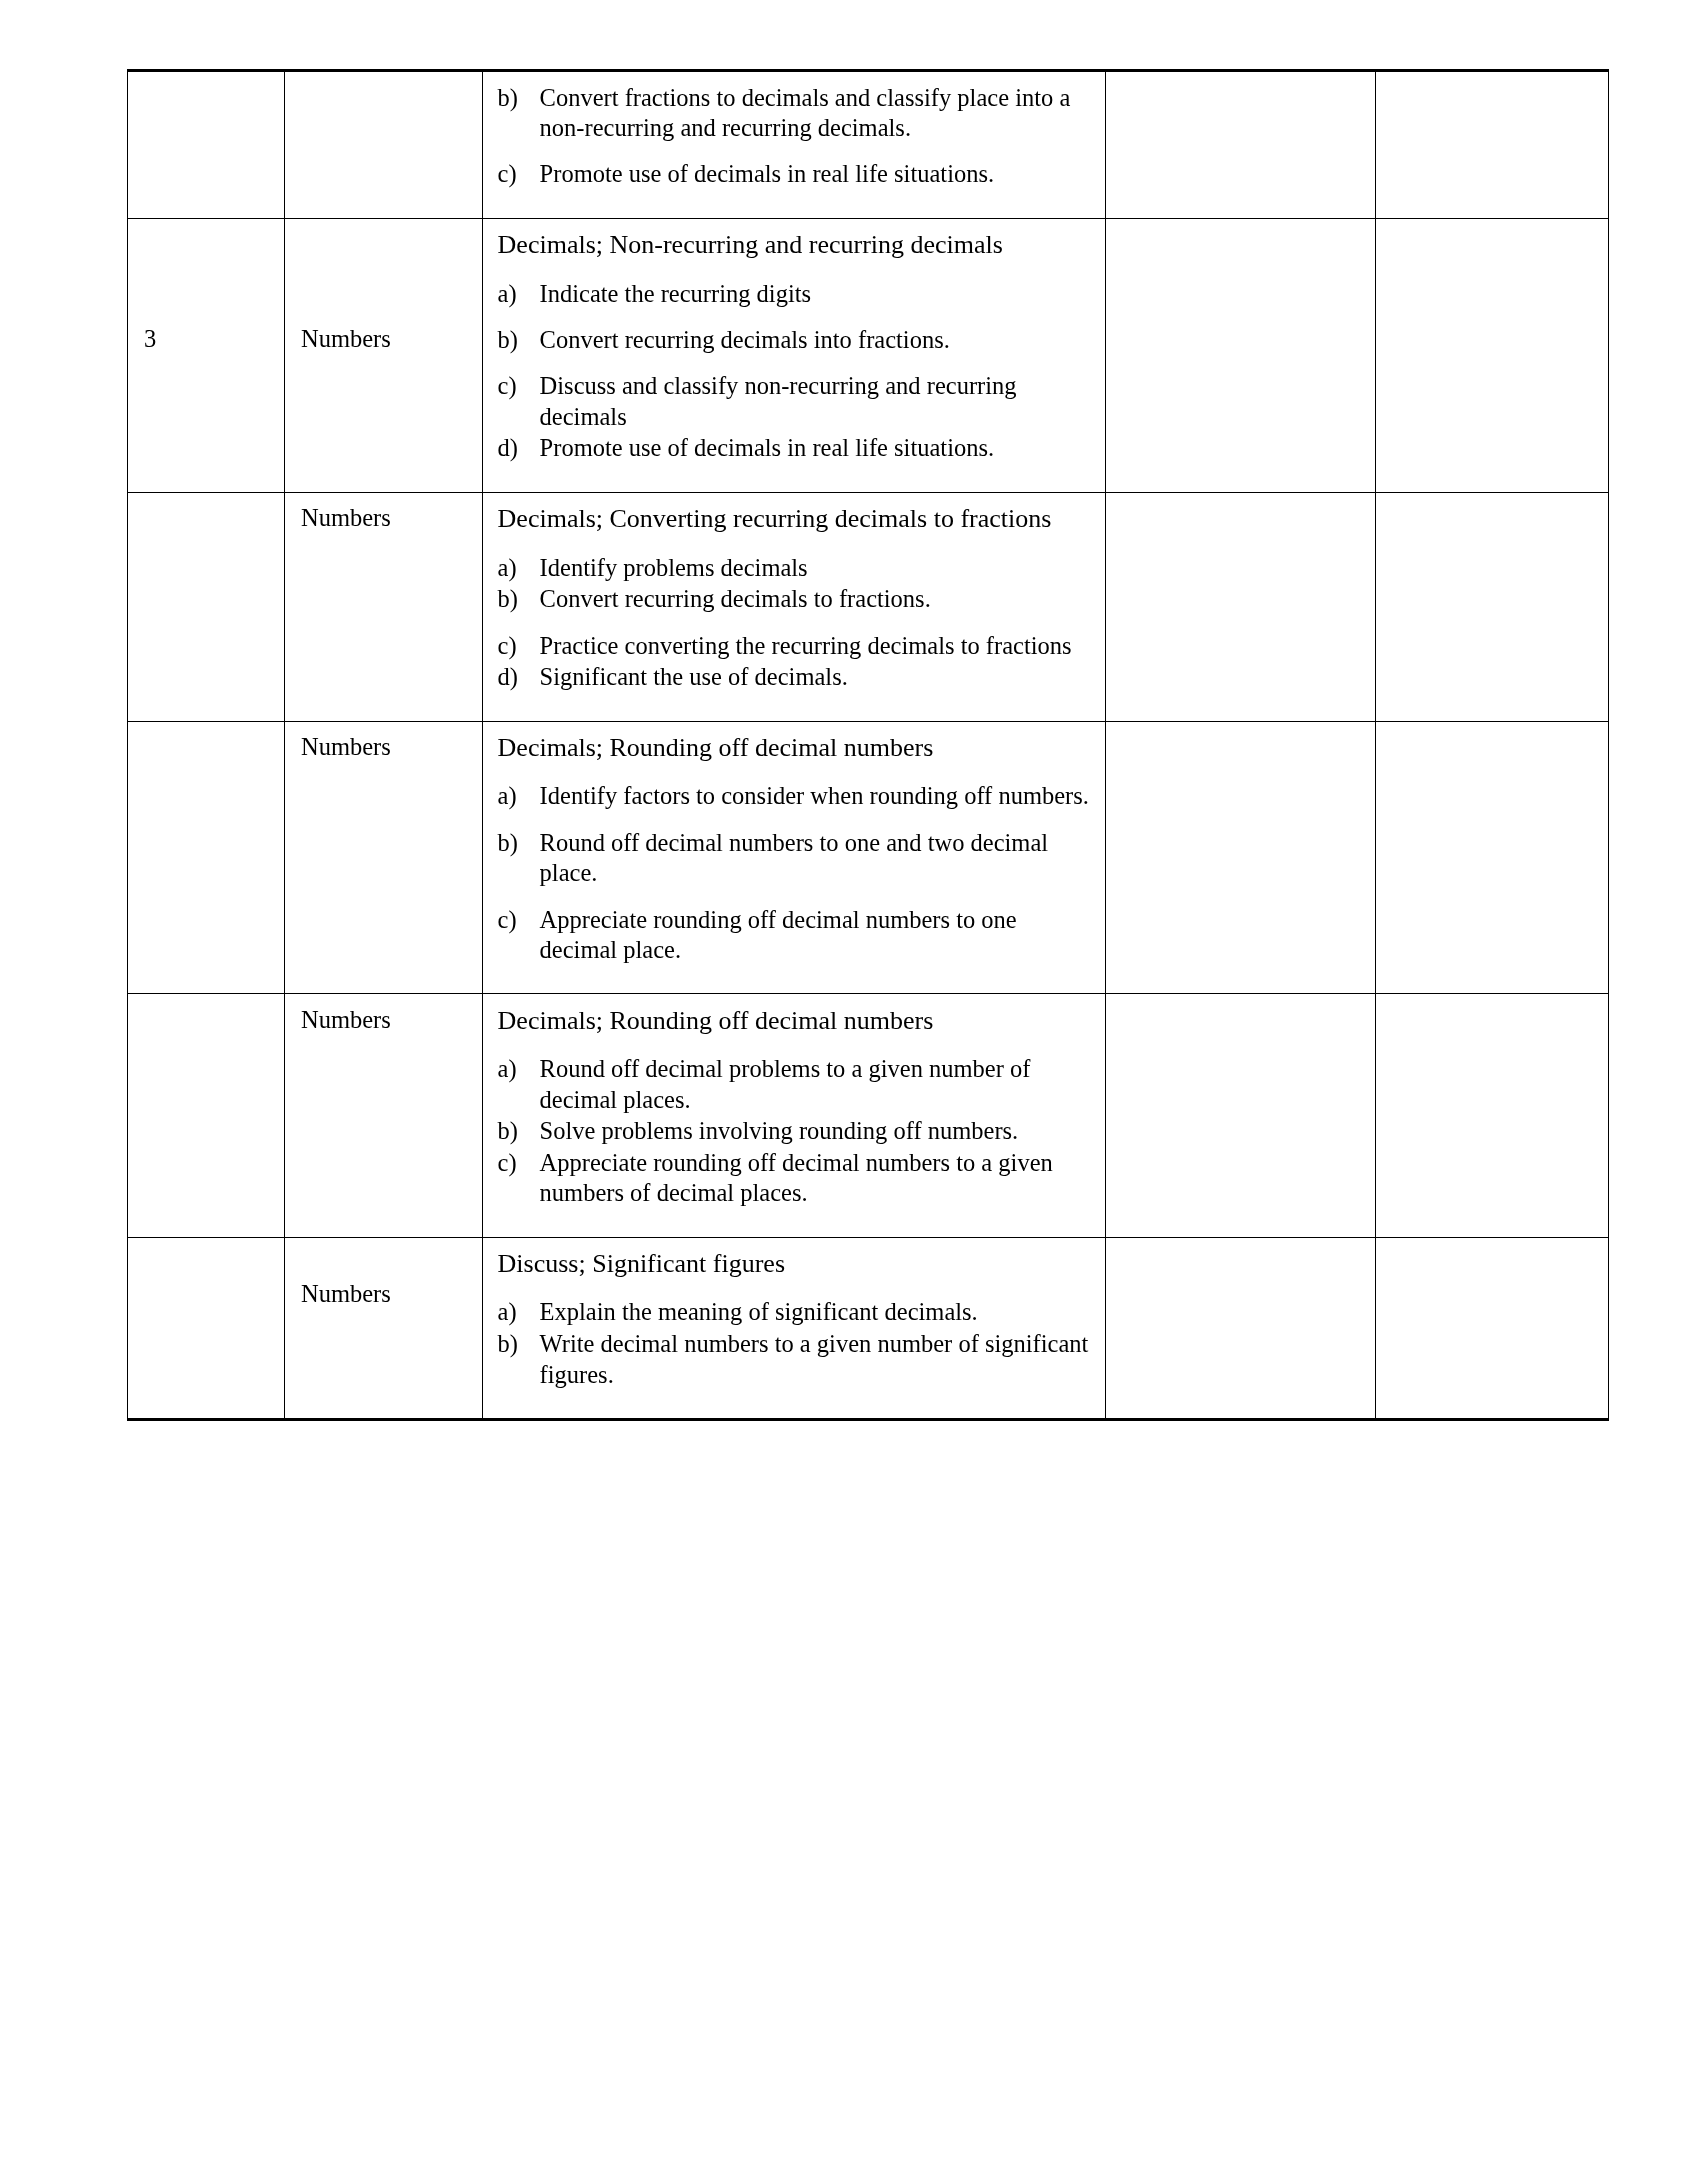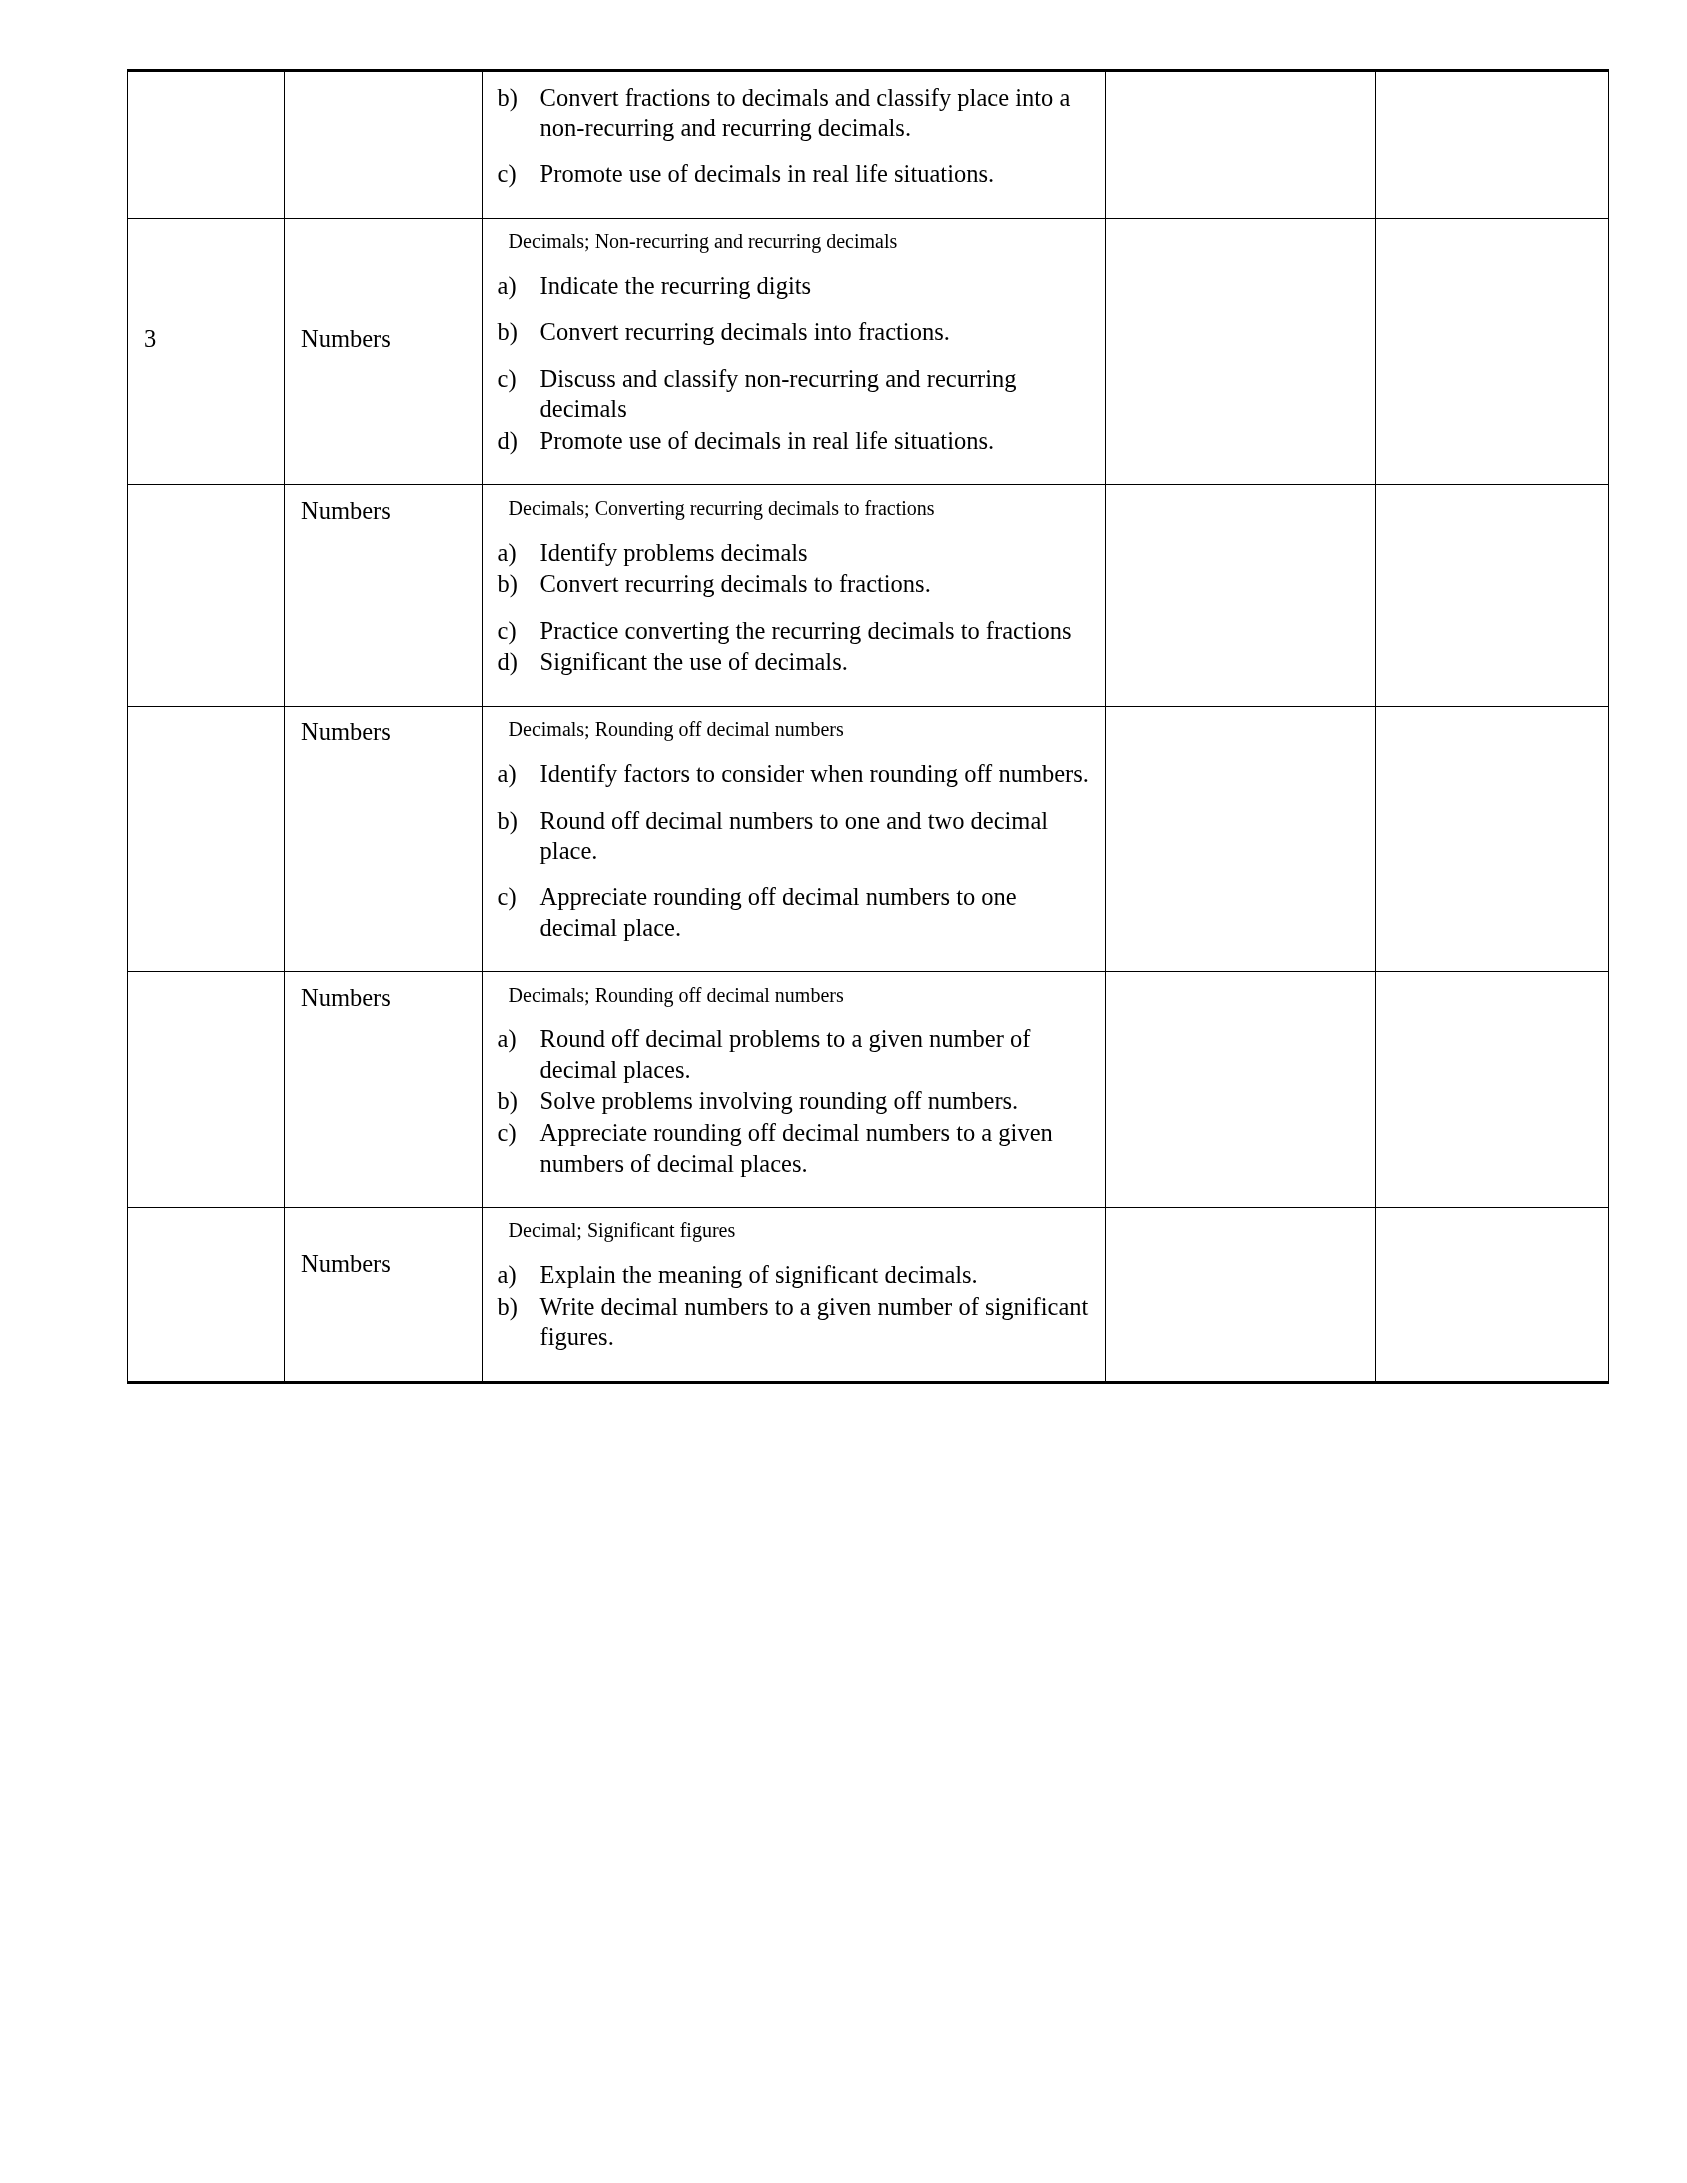--- a/index.html
+++ b/index.html
@@ -60,22 +60,22 @@
   .strand-cell .cell-inner {
     padding-left: 16px;
   }
 
   .detail-cell {
     font-size: 24.5px;
     line-height: 1.24;
   }
 
   .topic-title {
-    margin: 0 0 17px 11px;
-    font-size: 20px;
+    margin: 0 0 17px 0;
+    font-size: 26px;
     line-height: 1.24;
   }
 
   ol.obj-list {
     list-style: none;
     margin: 0;
     padding: 0;
   }
   ol.obj-list > li {
     position: relative;
@@ -286,21 +286,21 @@
 
       <tr>
         <td class="num-cell">
           <div class="cell-inner"><span></span></div>
         </td>
         <td class="strand-cell">
           <div class="cell-inner" style="padding-top:41px;"><span>Numbers</span></div>
         </td>
         <td class="detail-cell">
           <div class="cell-inner">
-            <p class="topic-title">Decimal; Significant figures</p>
+            <p class="topic-title">Discuss; Significant figures</p>
             <ol class="obj-list">
               <li class="tight">
                 <span class="marker">a)</span>
                 <span>Explain the meaning of significant decimals.</span>
               </li>
               <li>
                 <span class="marker">b)</span>
                 <span>Write decimal numbers to a given number of significant figures.</span>
               </li>
             </ol>

